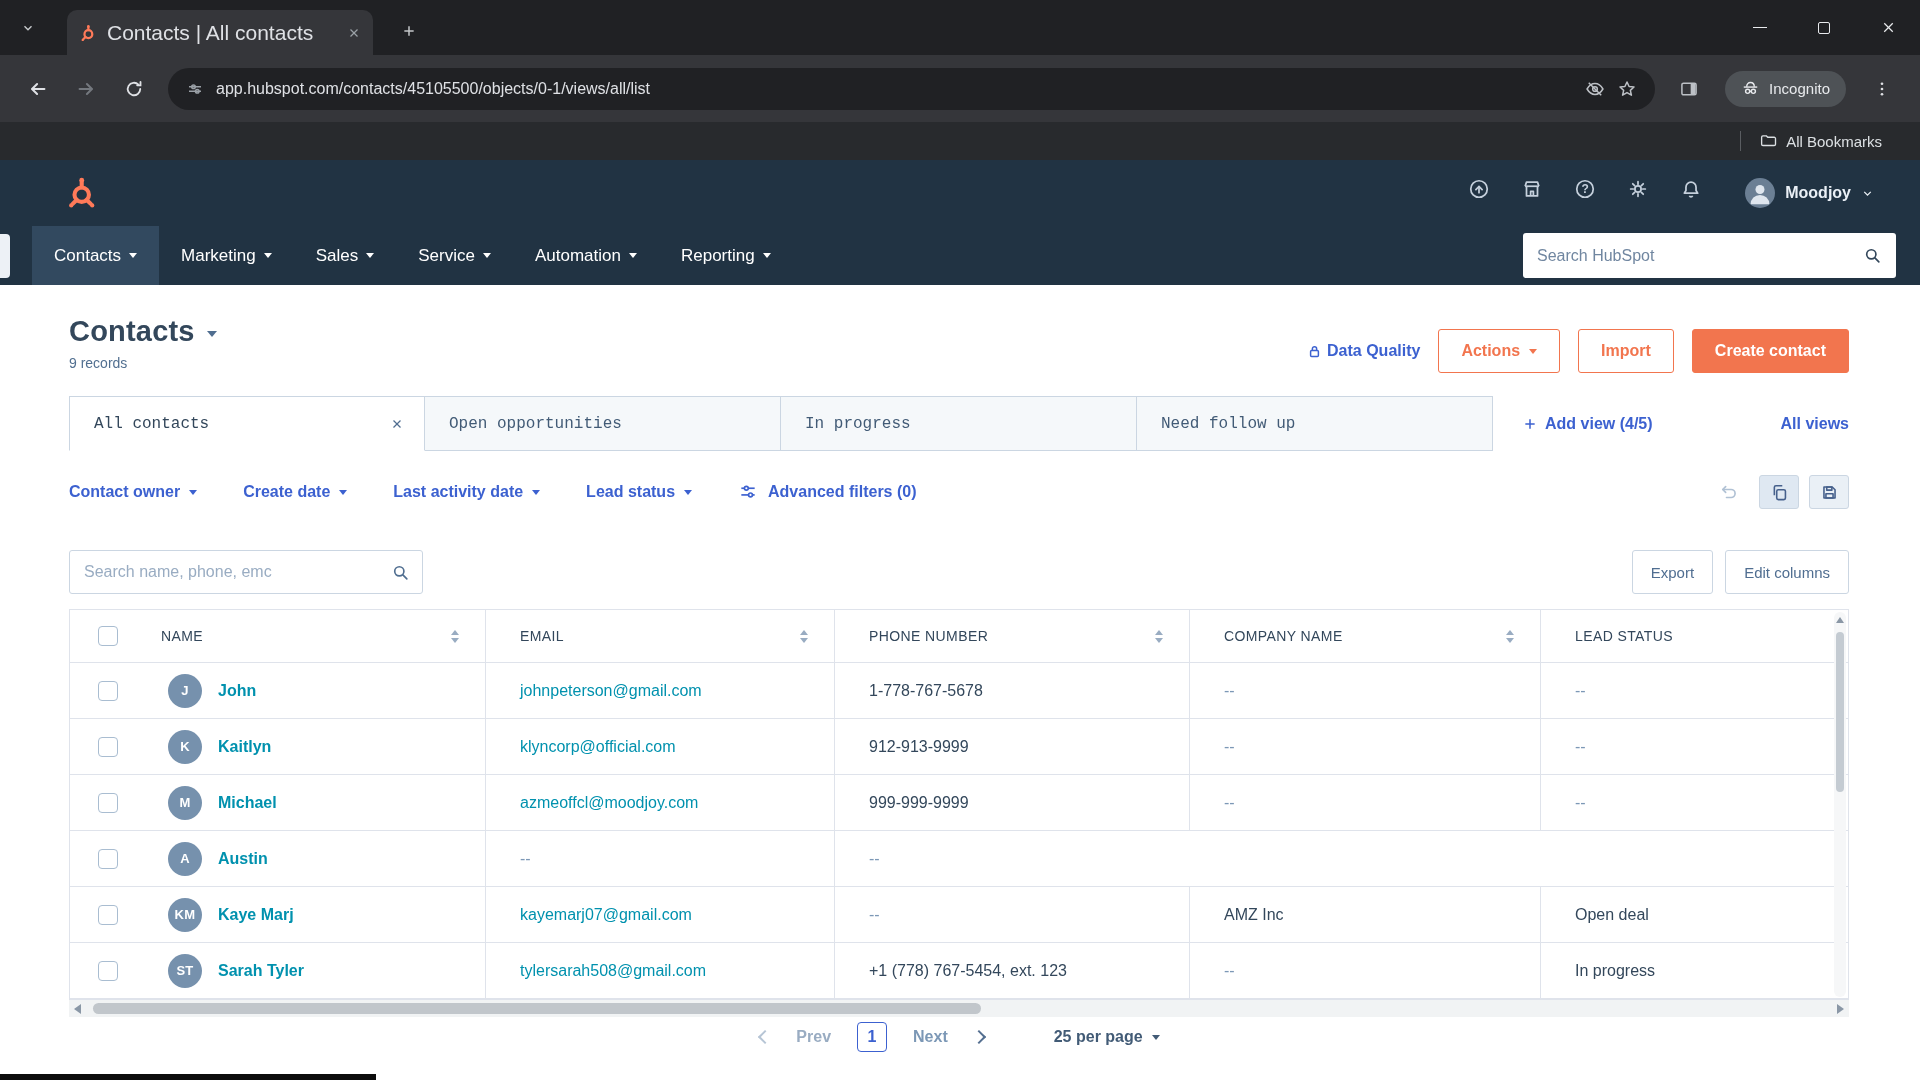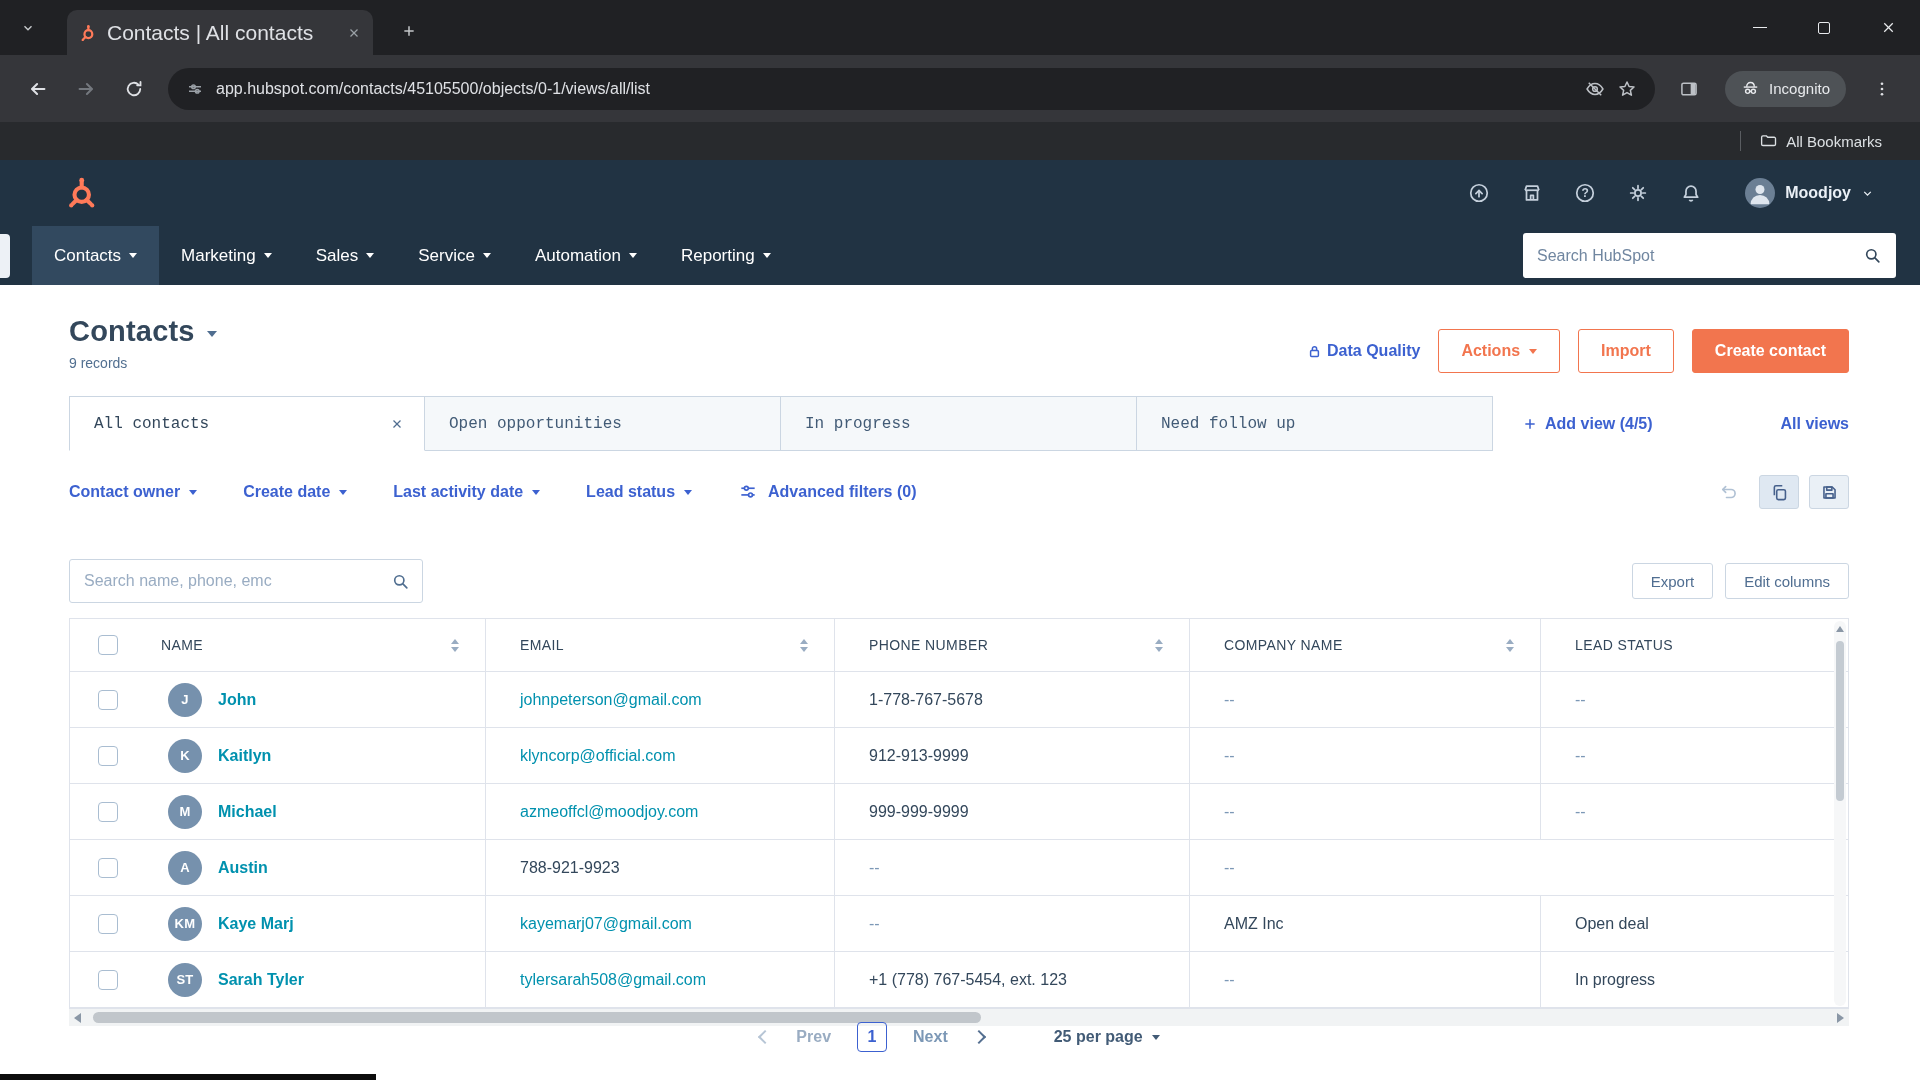--- a/index.html
+++ b/index.html
@@ -51,21 +51,21 @@
   .incog-pill { height:36px; background:#4e5256; border-radius:18px; display:flex; align-items:center; gap:9px;
     padding:0 16px; color:#e8eaed; font-size:15px; margin:0 10px; }
 
   .bookmarksbar { top:122px; height:38px; background:#282a2d; display:flex; align-items:center; justify-content:flex-end;
     padding-right:38px; color:#dce0e3; font-size:15px; }
   .bm-divider { width:1px; height:20px; background:#5a5d61; margin-right:18px; }
   .bm-item { display:flex; align-items:center; gap:9px; }
 
   
   .hs-top { top:160px; height:66px; background:var(--navy); display:flex; align-items:center; padding:0 46px 0 64px; }
-  .hs-top .right { margin-left:auto; display:flex; align-items:center; gap:31px; color:#c5d0dc; }
+  .hs-top .right { margin-left:auto; display:flex; align-items:flex-start; gap:31px; color:#c5d0dc; }
   .account { display:flex; align-items:center; gap:10px; margin-left:12px; color:#eaf0f6; font-size:16px; font-weight:600; }
   .avatar-sm { width:30px; height:30px; border-radius:50%; background:#6b7f94; display:flex; align-items:center; justify-content:center; overflow:hidden; }
 
   .hs-nav { top:226px; height:59px; background:var(--navy); display:flex; align-items:center; }
   .nav-left-strip { position:absolute; left:0; top:8px; width:10px; height:44px; background:#edf1f6; border-radius:0 4px 4px 0; }
   .nav-list { display:flex; align-items:stretch; height:100%; margin-left:32px; }
   .nav-item { display:flex; align-items:center; gap:8px; padding:0 22px; color:#ffffff; font-size:17px; font-weight:500; cursor:pointer; }
   .nav-item.active { background:var(--navy-active); }
   .hs-search { margin-left:auto; margin-right:24px; width:373px; height:45px; background:#ffffff; border-radius:3px;
     display:flex; align-items:center; padding:0 14px; gap:10px; }
@@ -103,27 +103,27 @@
 
   .filters-row { position:absolute; top:186px; left:69px; right:71px; height:42px; display:flex; align-items:center; gap:46px; }
   .filter-dd { display:flex; align-items:center; gap:9px; color:var(--blue); font-size:16px; font-weight:600; cursor:pointer; }
   .adv-filters { display:flex; align-items:center; gap:10px; color:var(--blue); font-size:16px; font-weight:600; cursor:pointer; }
   .filter-tools { margin-left:auto; display:flex; align-items:center; gap:10px; }
   .icon-btn { width:40px; height:34px; border-radius:3px; display:flex; align-items:center; justify-content:center; cursor:pointer; }
   .icon-btn.disabled { color:#b0c1d4; }
   .icon-btn.boxed { background:#dfe8f2; color:#46608c; border:1px solid var(--border); }
   .icon-btn.boxed2 { background:#eaf0f6; color:#46608c; border:1px solid var(--border); }
 
-  .table-card { position:absolute; top:264px; left:69px; right:71px; }
+  .table-card { position:absolute; top:255px; left:69px; right:71px; }
   .list-toolbar { display:flex; align-items:center; padding-top:10px; }
   .search-wrap { width:354px; height:44px; border:1px solid var(--border); border-radius:3px; display:flex; align-items:center; padding:0 12px 0 14px; gap:8px; background:#fff; }
   .search-wrap input { border:none; outline:none; flex:1; font-size:16px; color:var(--slate); font-family:inherit; }
   .search-wrap input::placeholder { color:var(--muted); }
   .tb-buttons { margin-left:auto; display:flex; align-items:center; gap:12px; }
-  .btn-ghost { height:36px; padding:0 18px; background:#fff; border:1px solid var(--border); border-radius:3px;
+  .btn-ghost { height:44px; padding:0 18px; background:#fff; border:1px solid var(--border); border-radius:3px;
     color:#506e91; font-size:15px; font-weight:500; display:flex; align-items:center; cursor:pointer; font-family:inherit; }
 
   .grid-table { margin-top:15px; border:1px solid var(--line); position:relative; }
   .trow { display:grid; grid-template-columns:76px 339px 349px 355px 351px 1fr; align-items:center; }
   .thead { height:53px; border-bottom:1px solid var(--line); }
   .tbody-row { height:56px; border-bottom:1px solid var(--line); }
   .tbody-row:last-child { border-bottom:none; }
   .cell { display:flex; align-items:center; height:100%; font-size:16px; color:var(--slate); }
   .cell.c-check { justify-content:center; }
   .cell.c-name { padding-left:22px; gap:16px; }
@@ -679,23 +679,20 @@
 
       <div class="trow tbody-row">
         <div class="cell c-check">
             <span class="cb"></span>
           </div>
         <div class="cell c-name">
           <span class="avatar">A</span>
           <span class="name-link">Austin</span>
         </div>
         <div class="cell c-plain">
-            <span>788-921-9923</span>
-          </div>
-        <div class="cell c-plain">
             <span class="muted">--</span>
           </div>
         <div class="cell c-plain">
             <span class="muted">--</span>
           </div>
       </div>
 
       <div class="trow tbody-row">
         <div class="cell c-check">
             <span class="cb"></span>

